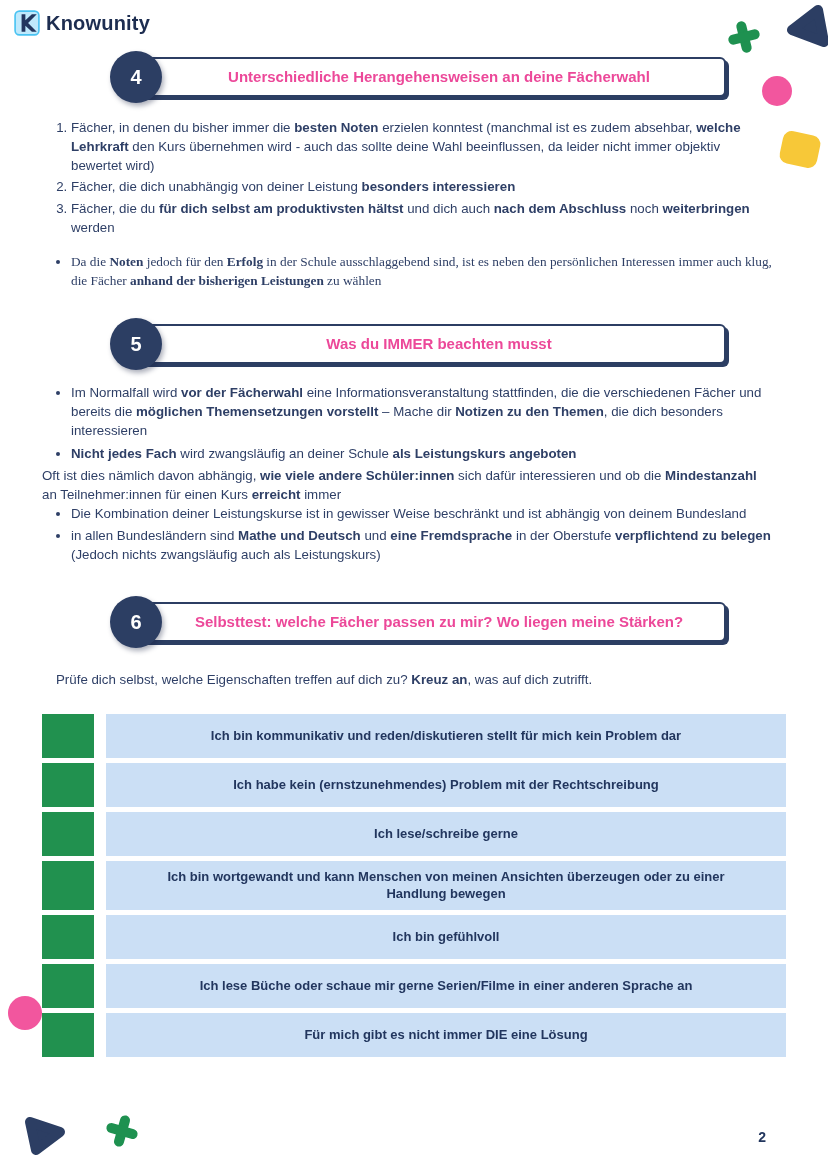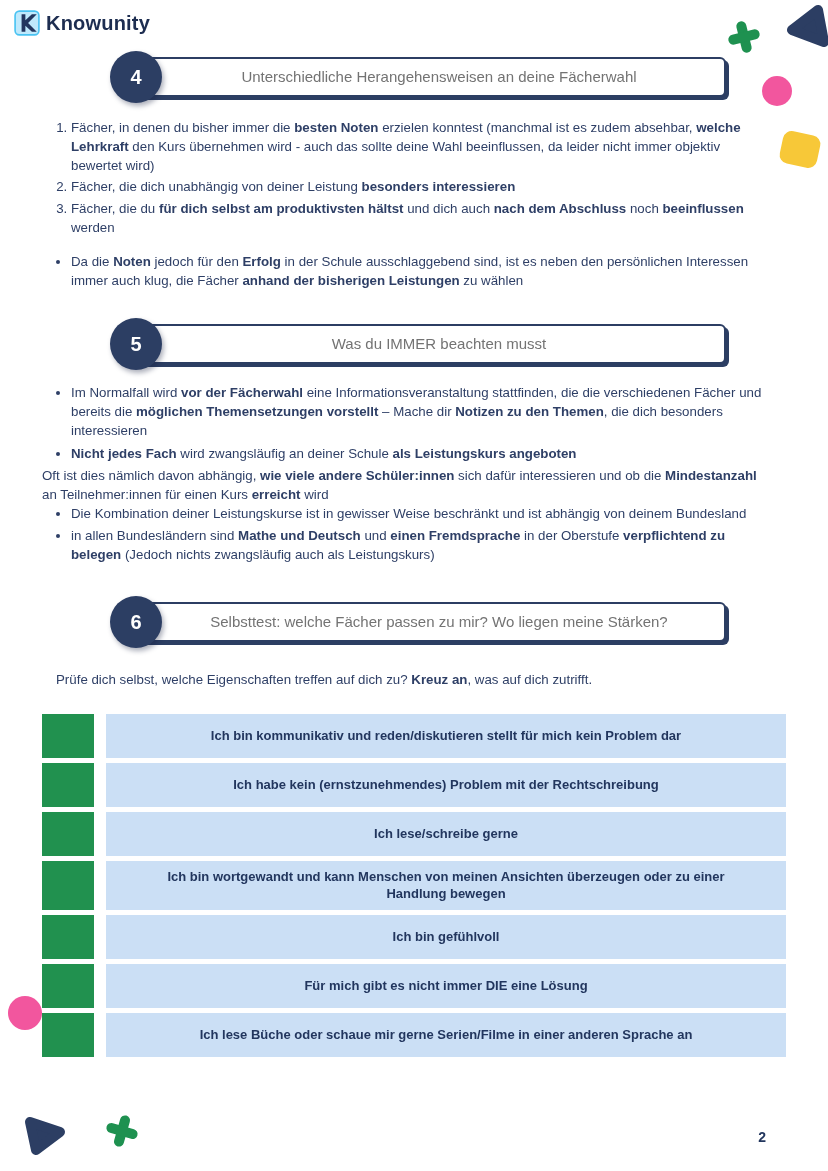--- a/index.html
+++ b/index.html
@@ -40,28 +40,28 @@
   .badge {
     position:absolute; left:0; top:0; width:52px; height:52px; border-radius:50%;
     background:#2c3e63; color:#ffffff; display:flex; align-items:center; justify-content:center;
     font-size:20px; font-weight:700; z-index:2; box-shadow:2px 3px 5px rgba(20,30,60,.35);
   }
   .head-box {
     margin-left:26px; flex:1; min-height:40px; border:2px solid #2c3e63; border-radius:6px;
     background:#ffffff; display:flex; align-items:center; justify-content:center;
     box-shadow:3px 3px 0 #2c3e63; padding:4px 18px 4px 34px;
   }
-  .head-title { font-size:15px; font-weight:400; color:#737373; text-align:center; line-height:1.2; }
+  .head-title { font-size:15px; font-weight:700; color:#ec4899; text-align:center; line-height:1.2; }
 
   .body-text, .num-list li, .bullet-list li, .flush-para, .intro { font-size:13.3px; line-height:1.44; color:#2e3f66; }
   .num-list { margin-top:15px; padding-left:15px; list-style:decimal outside; }
   .num-list li { margin-bottom:2px; }
   .bullet-list { padding-left:15px; list-style:disc outside; }
   .bullet-list li { margin-bottom:3px; }
-  .note-list { margin-top:15px; }
+  .note-list { margin-top:15px;font-family:Liberation Serif, serif; }
   .s5-list { margin-top:13px; }
   .flush-para { margin-left:-14px; }
   .intro { margin-top:22px; text-align:left; }
 
   
   .selftest { margin:24px -14px 0 -14px; display:flex; flex-direction:column; gap:5px; }
   .t-row { display:flex; gap:12px; }
   .t-check { width:52px; flex:none; background:#21914f; cursor:pointer; }
   .t-label {
     flex:1; background:#cbdff5; min-height:44px; display:flex; align-items:center; justify-content:center;
@@ -100,42 +100,42 @@
     <div class="section-head sh-4">
       <div class="badge">4</div>
       <div class="head-box">
         <h2 class="head-title">Unterschiedliche Herangehensweisen an deine Fächerwahl</h2>
       </div>
     </div>
 
     <ol class="num-list">
       <li><span>Fächer, in denen du bisher immer die </span><span class="b">besten Noten</span><span> erzielen konntest (manchmal ist es zudem absehbar, </span><span class="b">welche Lehrkraft</span><span> den Kurs übernehmen wird - auch das sollte deine Wahl beeinflussen, da leider nicht immer objektiv bewertet wird)</span></li>
       <li><span>Fächer, die dich unabhängig von deiner Leistung </span><span class="b">besonders interessieren</span></li>
-      <li><span>Fächer, die du </span><span class="b">für dich selbst am produktivsten hältst</span><span> und dich auch </span><span class="b">nach dem Abschluss</span><span> noch </span><span class="b">beeinflussen</span><span> werden</span></li>
+      <li><span>Fächer, die du </span><span class="b">für dich selbst am produktivsten hältst</span><span> und dich auch </span><span class="b">nach dem Abschluss</span><span> noch </span><span class="b">weiterbringen</span><span> werden</span></li>
     </ol>
 
     <ul class="bullet-list note-list">
       <li><span>Da die </span><span class="b">Noten</span><span> jedoch für den </span><span class="b">Erfolg</span><span> in der Schule ausschlaggebend sind, ist es neben den persönlichen Interessen immer auch klug, die Fächer </span><span class="b">anhand der bisherigen Leistungen</span><span> zu wählen</span></li>
     </ul>
 
     <div class="section-head sh-5">
       <div class="badge">5</div>
       <div class="head-box">
         <h2 class="head-title">Was du IMMER beachten musst</h2>
       </div>
     </div>
 
     <ul class="bullet-list s5-list">
       <li><span>Im Normalfall wird </span><span class="b">vor der Fächerwahl</span><span> eine Informationsveranstaltung stattfinden, die die verschiedenen Fächer und bereits die </span><span class="b">möglichen Themensetzungen vorstellt</span><span> – Mache dir </span><span class="b">Notizen zu den Themen</span><span>, die dich besonders interessieren</span></li>
       <li><span class="b">Nicht jedes Fach</span><span> wird zwangsläufig an deiner Schule </span><span class="b">als Leistungskurs angeboten</span></li>
     </ul>
-    <p class="flush-para"><span>Oft ist dies nämlich davon abhängig, </span><span class="b">wie viele andere Schüler:innen</span><span> sich dafür interessieren und ob die </span><span class="b">Mindestanzahl</span><span> an Teilnehmer:innen für einen Kurs </span><span class="b">erreicht</span><span> wird</span></p>
+    <p class="flush-para"><span>Oft ist dies nämlich davon abhängig, </span><span class="b">wie viele andere Schüler:innen</span><span> sich dafür interessieren und ob die </span><span class="b">Mindestanzahl</span><span> an Teilnehmer:innen für einen Kurs </span><span class="b">erreicht</span><span> immer</span></p>
     <ul class="bullet-list">
       <li><span>Die Kombination deiner Leistungskurse ist in gewisser Weise beschränkt und ist abhängig von deinem Bundesland</span></li>
-      <li><span>in allen Bundesländern sind </span><span class="b">Mathe und Deutsch</span><span> und </span><span class="b">einen Fremdsprache</span><span> in der Oberstufe </span><span class="b">verpflichtend zu belegen</span><span> (Jedoch nichts zwangsläufig auch als Leistungskurs)</span></li>
+      <li><span>in allen Bundesländern sind </span><span class="b">Mathe und Deutsch</span><span> und </span><span class="b">eine Fremdsprache</span><span> in der Oberstufe </span><span class="b">verpflichtend zu belegen</span><span> (Jedoch nichts zwangsläufig auch als Leistungskurs)</span></li>
     </ul>
 
     <div class="section-head sh-6">
       <div class="badge">6</div>
       <div class="head-box">
         <h2 class="head-title">Selbsttest: welche Fächer passen zu mir? Wo liegen meine Stärken?</h2>
       </div>
     </div>
 
     <p class="intro"><span>Prüfe dich selbst, welche Eigenschaften treffen auf dich zu? </span><span class="b">Kreuz an</span><span>, was auf dich zutrifft.</span></p>
@@ -156,25 +156,25 @@
       <div class="t-row">
         <div class="t-check"></div>
         <div class="t-label">Ich bin wortgewandt und kann Menschen von meinen Ansichten überzeugen oder zu einer Handlung bewegen</div>
       </div>
       <div class="t-row">
         <div class="t-check"></div>
         <div class="t-label">Ich bin gefühlvoll</div>
       </div>
       <div class="t-row">
         <div class="t-check"></div>
-        <div class="t-label">Für mich gibt es nicht immer DIE eine Lösung</div>
+        <div class="t-label">Ich lese Büche oder schaue mir gerne Serien/Filme in einer anderen Sprache an</div>
       </div>
       <div class="t-row">
         <div class="t-check"></div>
-        <div class="t-label">Ich lese Büche oder schaue mir gerne Serien/Filme in einer anderen Sprache an</div>
+        <div class="t-label">Für mich gibt es nicht immer DIE eine Lösung</div>
       </div>
     </div>
 
   </main>
 
   <div class="page-number">2</div>
 
 </div>
 
 </body></html>

